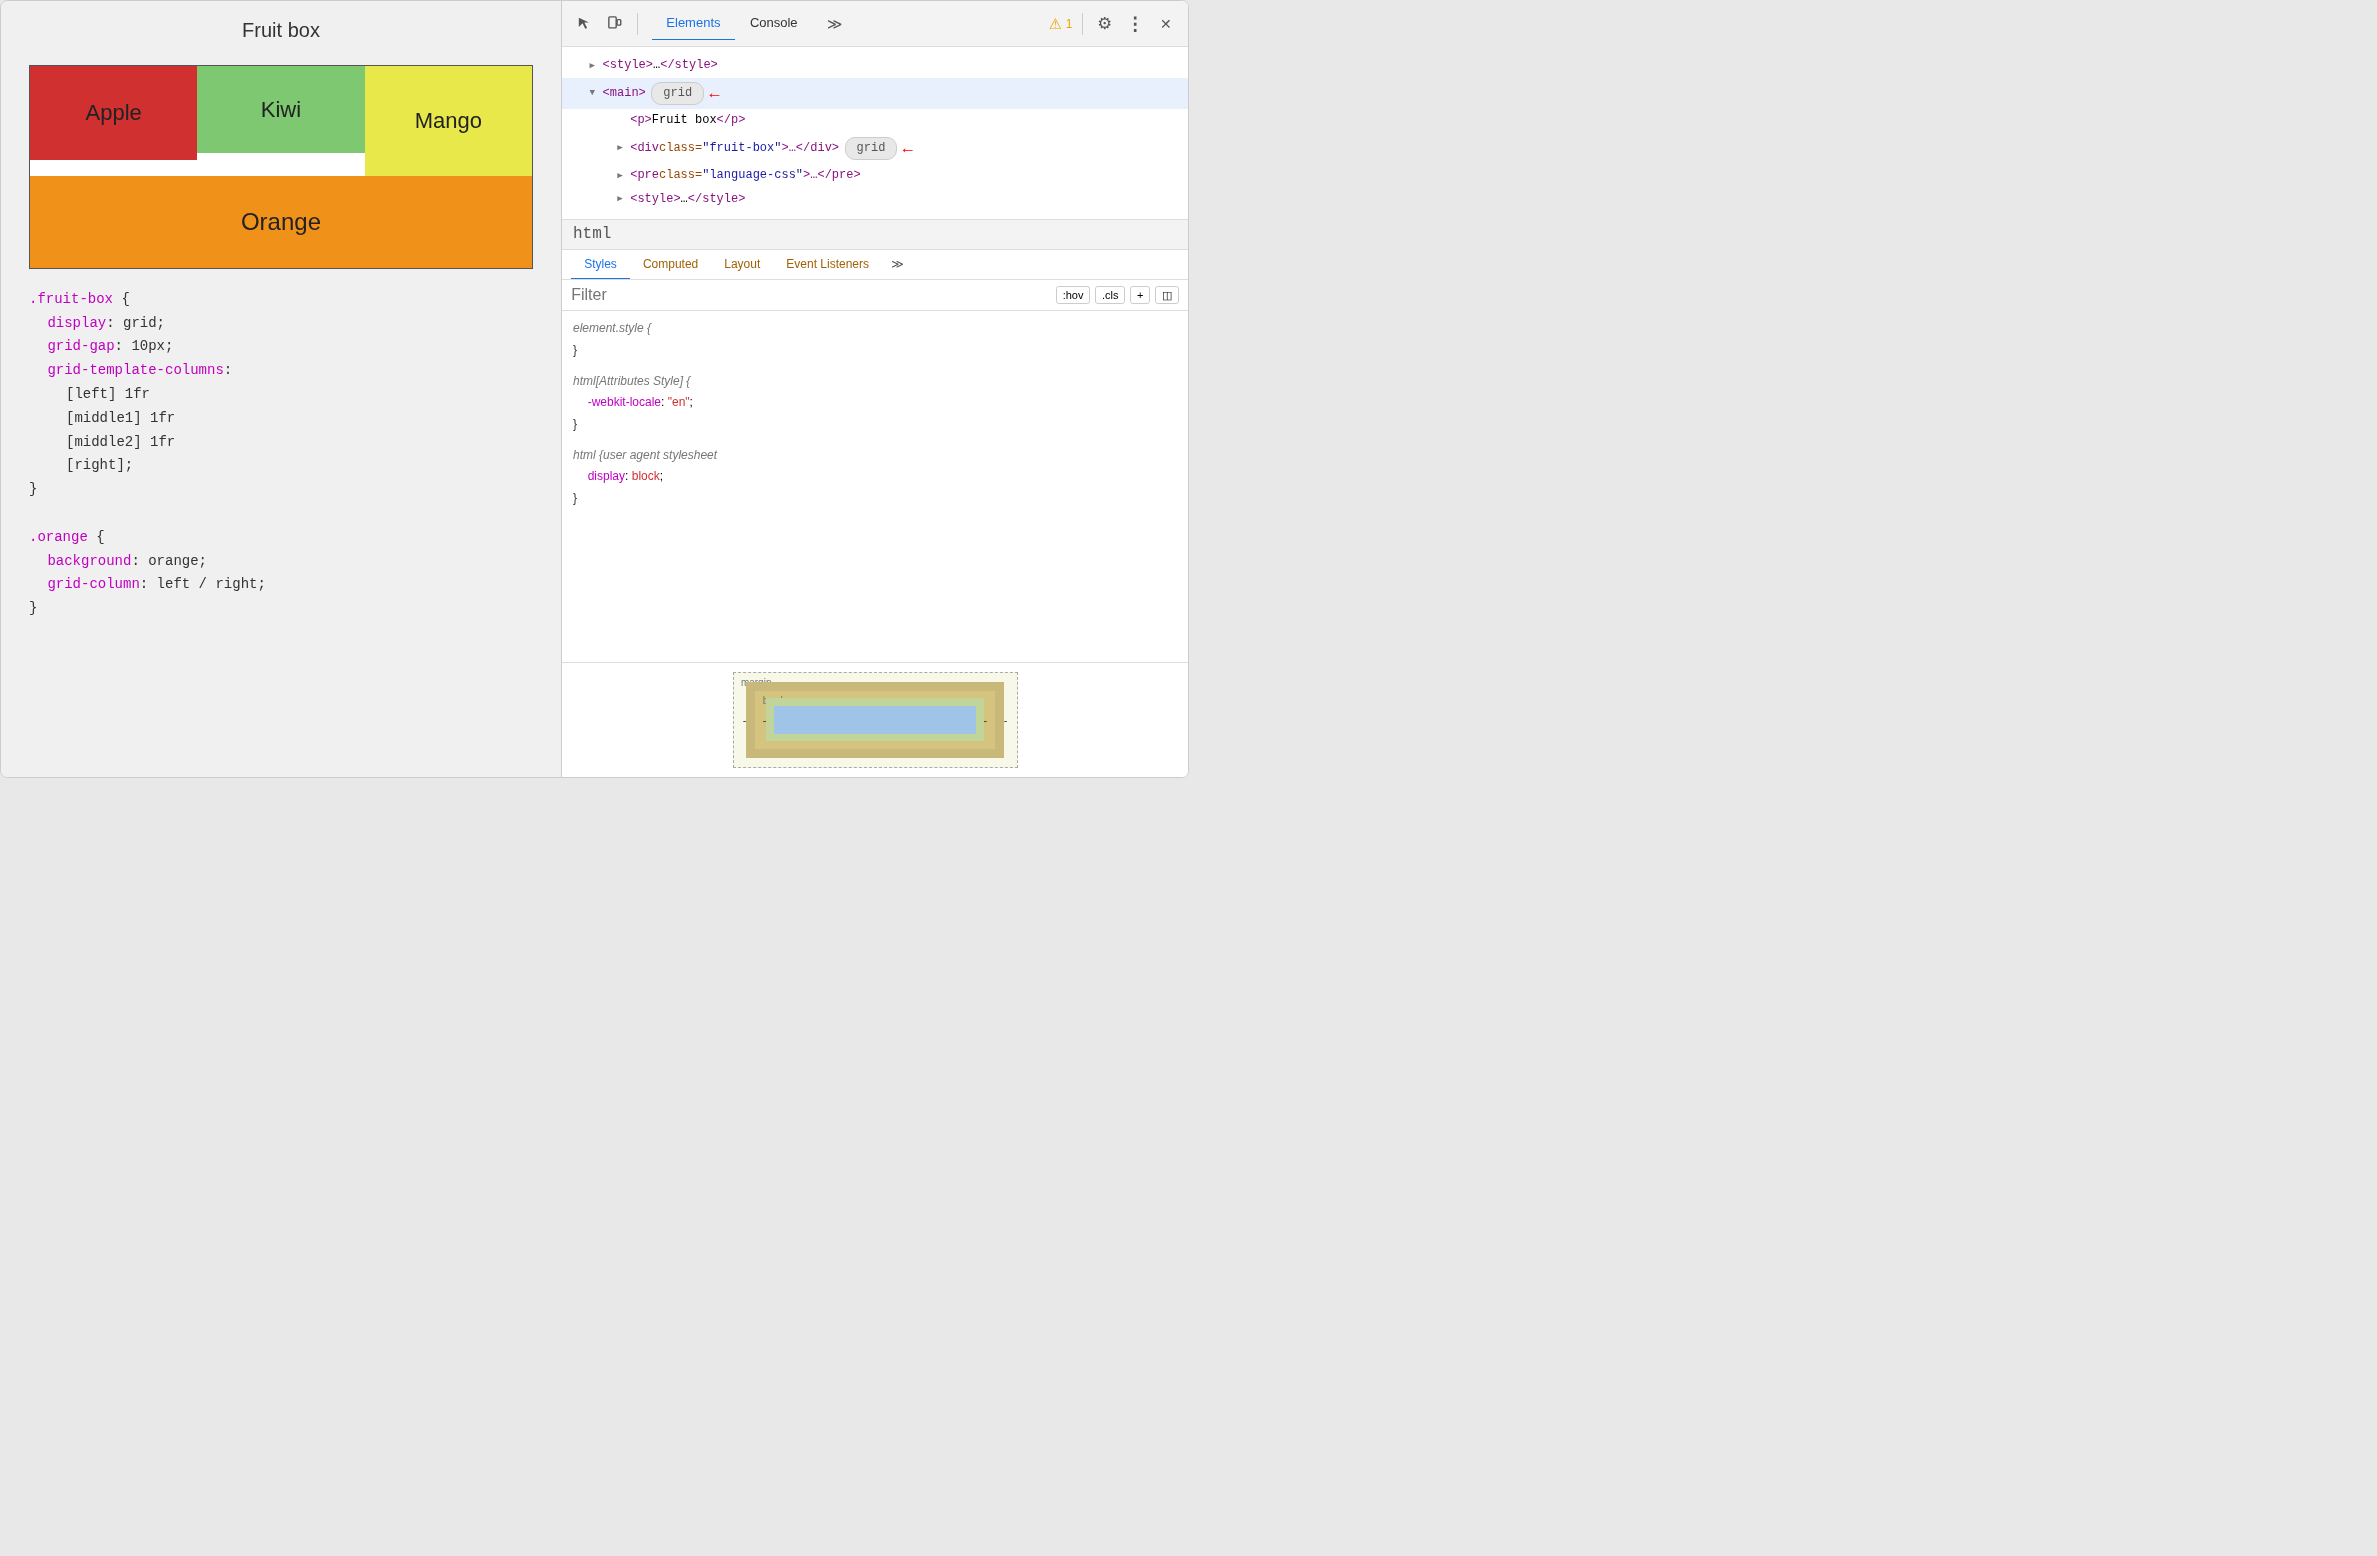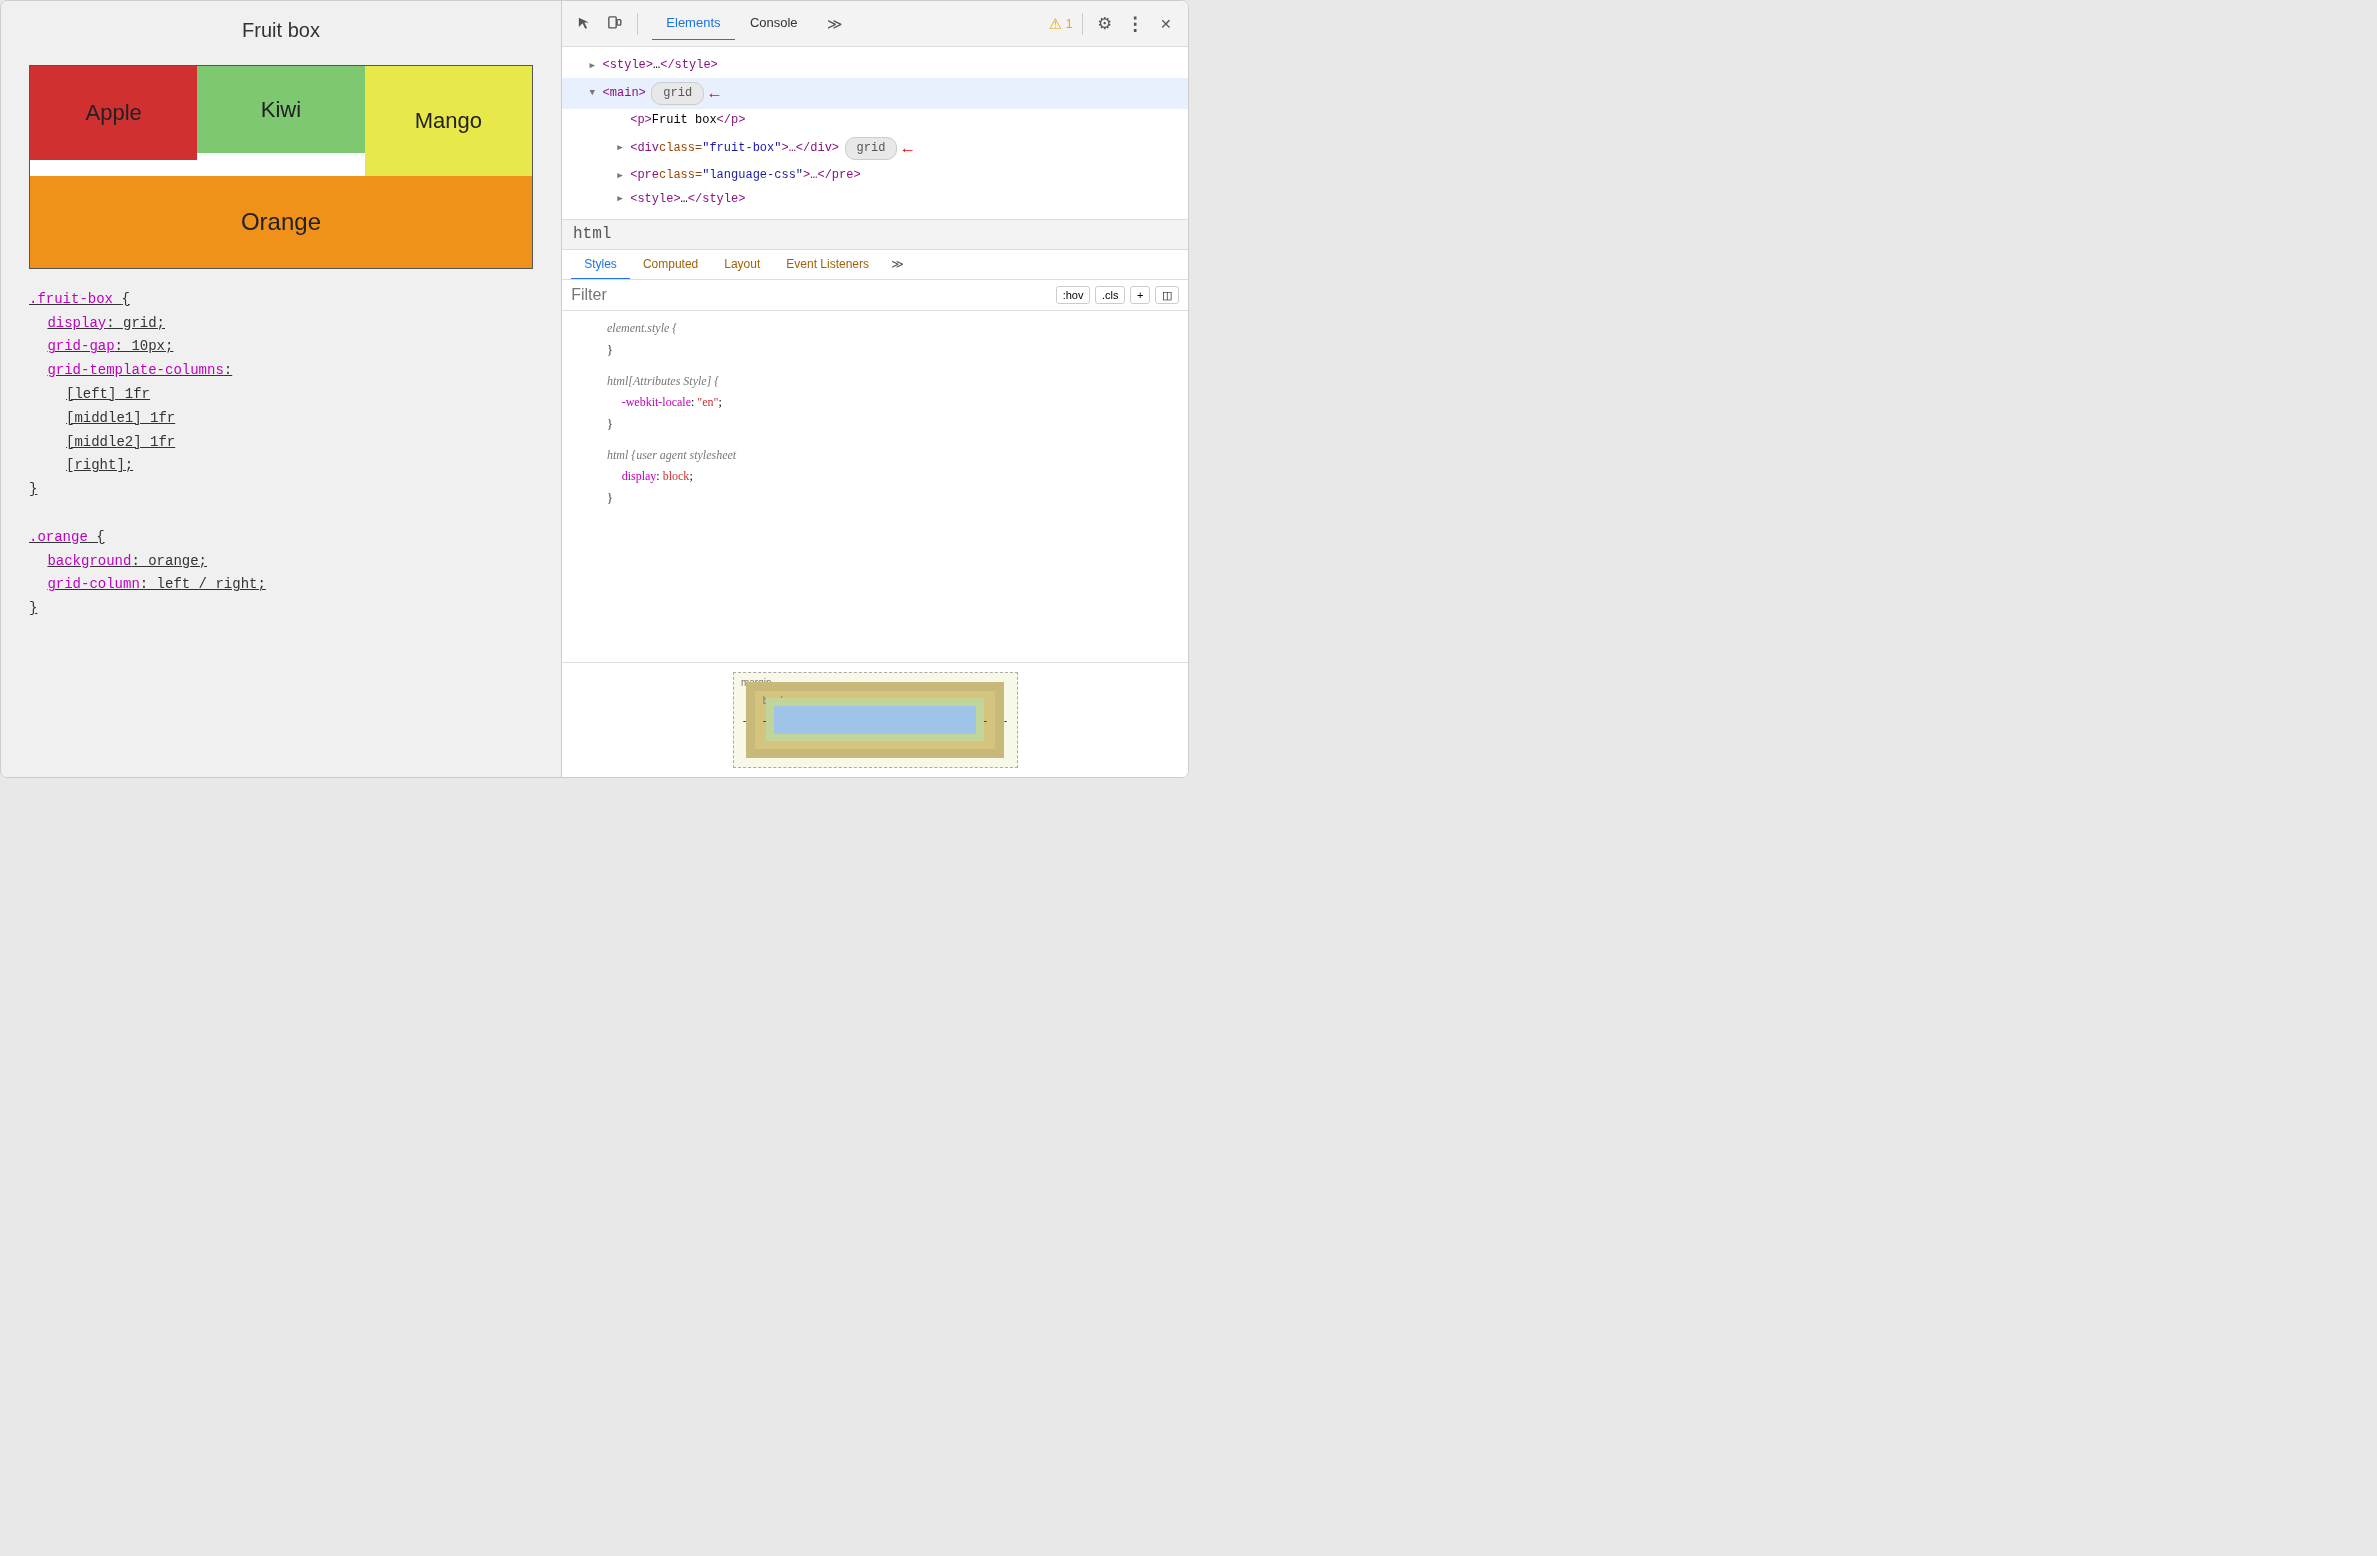--- a/index.html
+++ b/index.html
@@ -85,21 +85,20 @@
       justify-content: center;
       height: 92px;
     }
 
     
     .code-block {
       font-family: 'Courier New', Courier, monospace;
       font-size: 14px;
       line-height: 1.7;
       color: #333;
-      text-decoration: underline;
     }
 
     .code-block .selector { color: #c000c0; }
     .code-block .property { color: #c000c0; }
     .code-block .indent1 { padding-left: 18.4px; }
     .code-block .indent2 { padding-left: 37px; }
 
     
     .right-panel {
       flex: 1;
@@ -299,25 +298,24 @@
       border-radius: 2.8px;
       cursor: pointer;
       font-size: 11px;
       background: white;
     }
 
     
     .styles-content {
       flex: 1;
       overflow-y: auto;
-      font-family: Liberation Serif, serif;
+      font-family: Liberation Sans, sans-serif;
       font-size: 12px;
       line-height: 1.8;
       padding: 7.4px 11px;
-      margin-left: 34px;
     }
 
     .style-rule {
       margin-bottom: 9.2px;
     }
 
     .style-selector { color: #777; font-style: italic; }
     .style-prop-name { color: #c000c0; padding-left: 14.7px; }
     .style-prop-value { color: #1a1aa6; }
     .style-brace { color: #333; }

